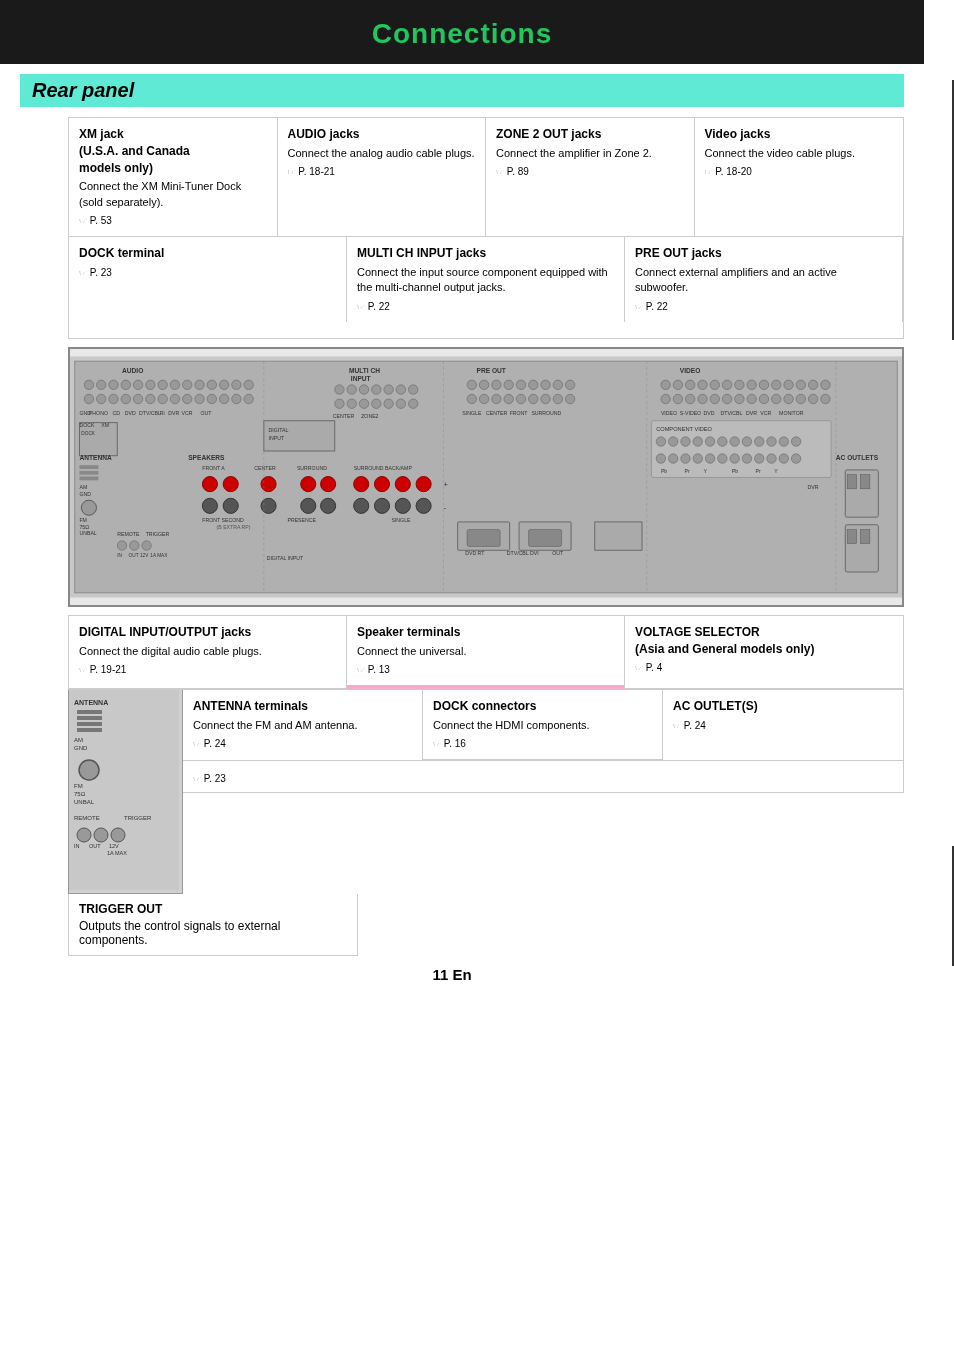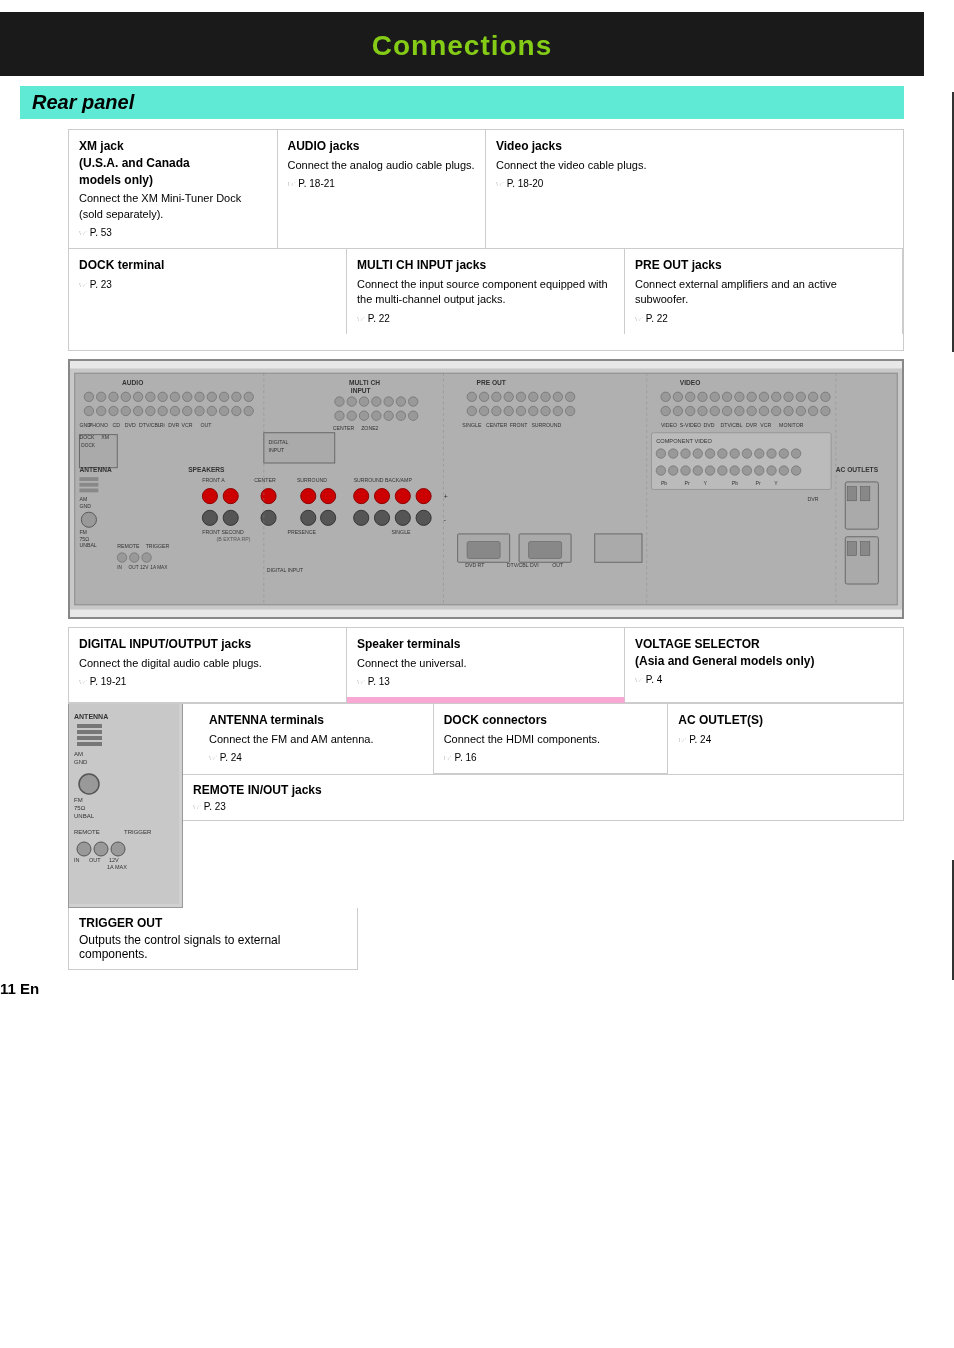--- a/index.html
+++ b/index.html
@@ -8,27 +8,26 @@
       min-height: 1348px;
       background: #fff;
       font-family: Arial, Helvetica, sans-serif;
       font-size: 12px;
       position: relative;
     }
 
     
     .title-bar {
       background: #1a1a1a;
-      color: #84cc16;
+      color: #22c55e;
       text-align: center;
       padding: 18px 0 14px;
       font-size: 28px;
       font-weight: bold;
       letter-spacing: 1px;
-      margin-top: 12px;
     }
 
     
     .main-content {
       padding: 10px 20px;
       position: relative;
       margin-left: 48px;
     }
 
     
@@ -123,21 +122,21 @@
       justify-content: center;
     }
 
     .outer-wrapper {
       position: relative;
       padding-right: 30px;
     }
 
     
     .page-num-area {
-      text-align: left;
+      text-align: center;
       padding-right: 50px;
       padding-bottom: 10px;
       font-size: 15px;
       font-weight: bold;
     }
   </style>
 </head>
 <body>
 
 <div class="outer-wrapper">
@@ -157,20 +156,25 @@
         <div>Connect the XM Mini-Tuner Dock (sold separately).</div>
         <span class="ref-note"><span class="ref-icon">☞</span> P. 53</span>
       </div>
 
       <div class="desc-box">
         <div class="desc-box-title">AUDIO jacks</div>
         <div>Connect the analog audio cable plugs.</div>
         <span class="ref-note"><span class="ref-icon">☞</span> P. 18-21</span>
       </div>
 
+      <div class="desc-box">
+        <div class="desc-box-title">ZONE 2 OUT jacks</div>
+        <div>Connect the amplifier in Zone 2.</div>
+        <span class="ref-note"><span class="ref-icon">☞</span> P. 89</span>
+      </div>
 
       <div class="desc-box">
         <div class="desc-box-title">Video jacks</div>
         <div>Connect the video cable plugs.</div>
         <span class="ref-note"><span class="ref-icon">☞</span> P. 18-20</span>
       </div>
     </div>
 
     <div class="desc-grid-bottom">
 
@@ -478,21 +482,21 @@
         <line x1="810" y1="5" x2="810" y2="250" stroke="#888" stroke-width="0.5" stroke-dasharray="3,3"></line>
       </svg>
     </div>
 
     <div style="display:grid; grid-template-columns:1fr 1fr 1fr; border:1px solid #ccc; margin-bottom:0;">
       <div class="desc-box" style="border-bottom:1px solid #ccc;">
         <div class="desc-box-title">DIGITAL INPUT/OUTPUT jacks</div>
         <div>Connect the digital audio cable plugs.</div>
         <span class="ref-note"><span class="ref-icon">☞</span> P. 19-21</span>
       </div>
-      <div class="desc-box" style="border-bottom:6px solid #f9a8d4;">
+      <div class="desc-box" style="border-bottom:4px solid #f9a8d4;">
         <div class="desc-box-title">Speaker terminals</div>
         <div>Connect the universal.</div>
         <span class="ref-note"><span class="ref-icon">☞</span> P. 13</span>
       </div>
       <div class="desc-box" style="border-bottom:1px solid #ccc; border-right:none;">
         <div class="desc-box-title">VOLTAGE SELECTOR<br>(Asia and General models only)</div>
         <span class="ref-note"><span class="ref-icon">☞</span> P. 4</span>
       </div>
     </div>
 
@@ -522,39 +526,38 @@
           <circle cx="49" cy="145" r="7" fill="#999" stroke="#555" stroke-width="1"></circle>
           <text x="5" y="158" font-size="5.5" font-family="Arial" fill="#333">IN</text>
           <text x="20" y="158" font-size="5.5" font-family="Arial" fill="#333">OUT</text>
           <text x="40" y="158" font-size="5.5" font-family="Arial" fill="#333">12V</text>
           <text x="38" y="165" font-size="5.5" font-family="Arial" fill="#333">1A MAX</text>
         </svg>
       </div>
 
       <div style="flex:1; display:flex; flex-direction:column;">
 
-        <div style="display:grid; grid-template-columns:1fr 1fr 1fr; border:1px solid #ccc; border-left:none; border-top:none;padding-left:16px;">
+        <div style="display:grid; grid-template-columns:1fr 1fr 1fr; border:1px solid #ccc; border-left:none; border-top:none;">
           <div class="desc-box" style="border-right:1px solid #ccc;">
             <div class="desc-box-title">ANTENNA terminals</div>
             <div>Connect the FM and AM antenna.</div>
             <span class="ref-note"><span class="ref-icon">☞</span> P. 24</span>
           </div>
           <div class="desc-box" style="border-right:1px solid #ccc; border-bottom:1px solid #ccc;">
             <div class="desc-box-title">DOCK connectors</div>
             <div>Connect the HDMI components.</div>
             <span class="ref-note"><span class="ref-icon">☞</span> P. 16</span>
           </div>
           <div class="desc-box">
             <div class="desc-box-title">AC OUTLET(S)</div>
             <span class="ref-note"><span class="ref-icon">☞</span> P. 24</span>
           </div>
         </div>
 
         <div style="border:1px solid #ccc; border-left:none; border-top:none; padding:8px 10px;">
-          <div class="desc-box-title">REMOTE IN/OUT jacks</div>
           <span class="ref-note"><span class="ref-icon">☞</span> P. 23</span>
         </div>
       </div>
     </div>
 
     <div style="border:1px solid #ccc; border-top:none; padding:8px 10px; max-width:290px;">
       <div class="desc-box-title">TRIGGER OUT</div>
       <div>Outputs the control signals to external components.</div>
     </div>
 

